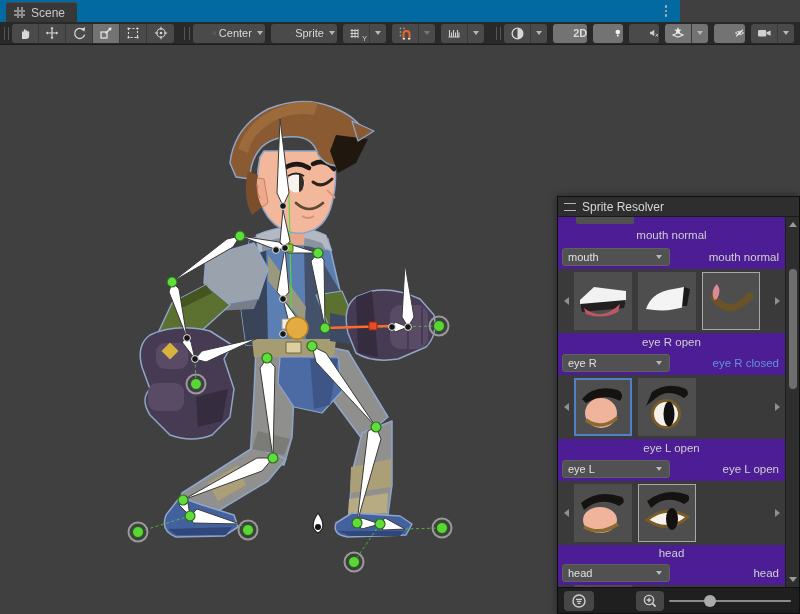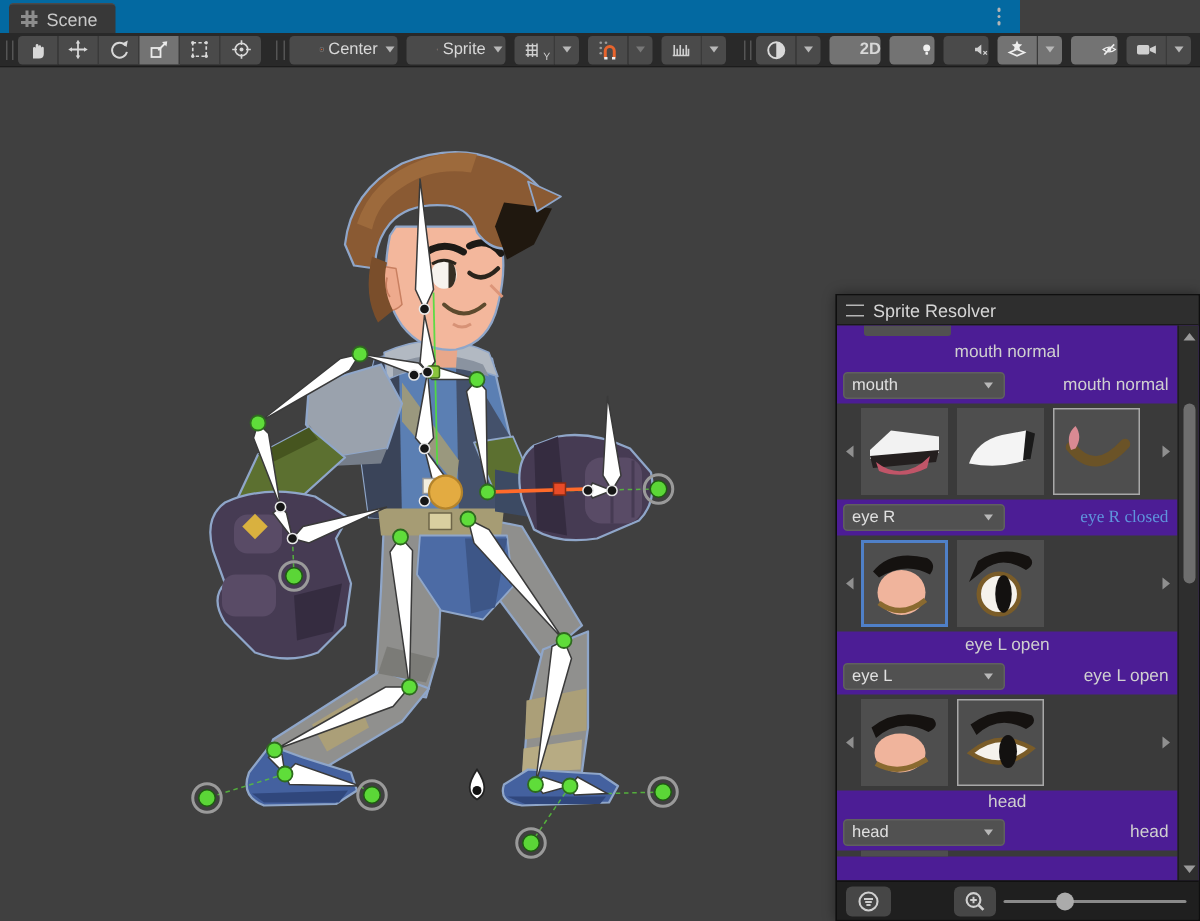--- a/index.html
+++ b/index.html
@@ -54,21 +54,21 @@
   .cutrow { height:8px; }
   .cutdrop { position:absolute; left:18px; top:0; width:58px; height:7px; background:#515151; border-radius:0 0 2px 2px; }
   .seclabel { height:20px; display:flex; align-items:center; justify-content:center;
     color:#cfcfcf; font-size:11.5px; }
   .seclabel.h18 { height:18px; } .seclabel.h16 { height:16px; }
   .droprow { height:24px; display:flex; align-items:center; }
   .dropdown { margin-left:4px; width:108px; height:18px; background:#515151; border:1px solid #606060;
     border-radius:3px; display:flex; align-items:center; padding:0 5px; cursor:pointer; }
   .dropdown .dtext { color:#e0e0e0; font-size:11px; flex:1; }
   .rval { position:absolute; right:20px; color:#d0d0d0; font-size:11.5px; }
-  .rval.link { color:#5f94dd; cursor:pointer;font-family:Liberation Serif, serif; }
+  .rval.link { color:#5f94dd; cursor:pointer; }
   .thumbstrip { height:64px; background:#3a3a3a; display:flex; align-items:center; }
   .stripnav { width:16px; display:flex; align-items:center; justify-content:center; align-self:stretch; cursor:pointer; }
   .tri-l { width:0; height:0; border-top:4px solid transparent; border-bottom:4px solid transparent; border-right:5px solid #8f8f8f; }
   .tri-r { width:0; height:0; border-top:4px solid transparent; border-bottom:4px solid transparent; border-left:5px solid #8f8f8f; }
   .thumb { width:58px; height:58px; background:#4e4e4e; margin-right:6px; cursor:pointer; flex:none; }
   .thumb.sel-blue { outline:2px solid #4f80c8; outline-offset:-2px; }
   .thumb.sel-gray { outline:1.5px solid #a8a8a8; outline-offset:-1.5px; }
   .strip-right { margin-left:auto; }
   .cutstrip { height:4px; background:#3a3a3a; }
   .cutthumb { position:absolute; left:16px; top:0; width:58px; height:4px; background:#4e4e4e; }
@@ -512,20 +512,21 @@
         <svg width="58" height="58" viewBox="0 0 58 58">
           <path d="M12,26 Q28,46 48,24" fill="none" stroke="#6b5327" stroke-width="7" stroke-linecap="round"></path>
           <path d="M12,28 Q8,18 15,12 Q20,19 15,27 Z" fill="#d98a93"></path>
           </svg>
       </div>
       <div class="stripnav strip-right">
           <span class="tri-r"></span>
         </div>
     </div>
 
+    <div class="row seclabel h18">eye R open</div>
     <div class="row droprow">
       <div class="dropdown">
         <span class="dtext">eye R</span>
         <span class="caret"></span>
       </div>
       <span class="rval link">eye R closed</span>
     </div>
     <div class="row thumbstrip">
       <div class="stripnav">
           <span class="tri-l"></span>

